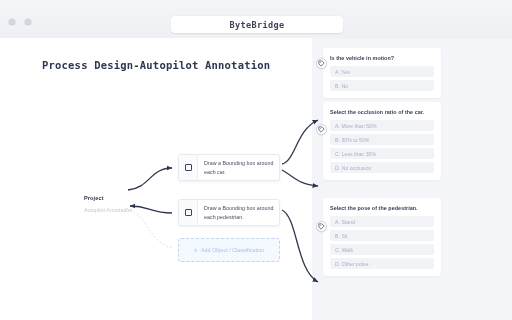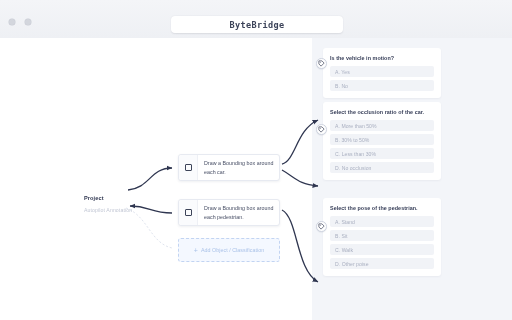--- a/index.html
+++ b/index.html
@@ -233,20 +233,21 @@
       <span class="dot"></span>
       <span class="dot"></span>
     </div>
     <div class="url-pill">
       <span>ByteBridge</span>
     </div>
   </div>
 
   <div class="canvas">
 
+    <div class="page-title">Process Design-Autopilot Annotation</div>
 
     <div class="q-panel">
 
       <div class="q-card c1">
         <div class="q-title">Is the vehicle in motion?</div>
         <div class="q-opt">A. Yes</div>
         <div class="q-opt">B. No</div>
       </div>
 
       <div class="q-card c2">

